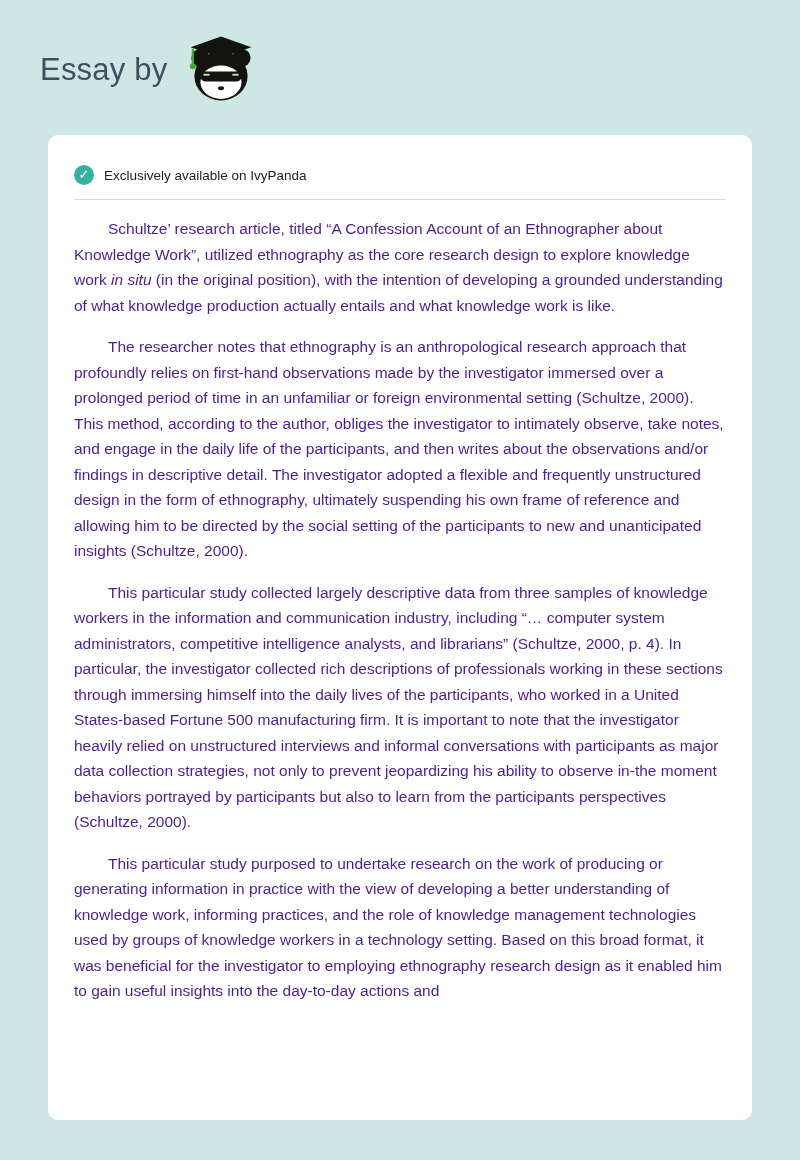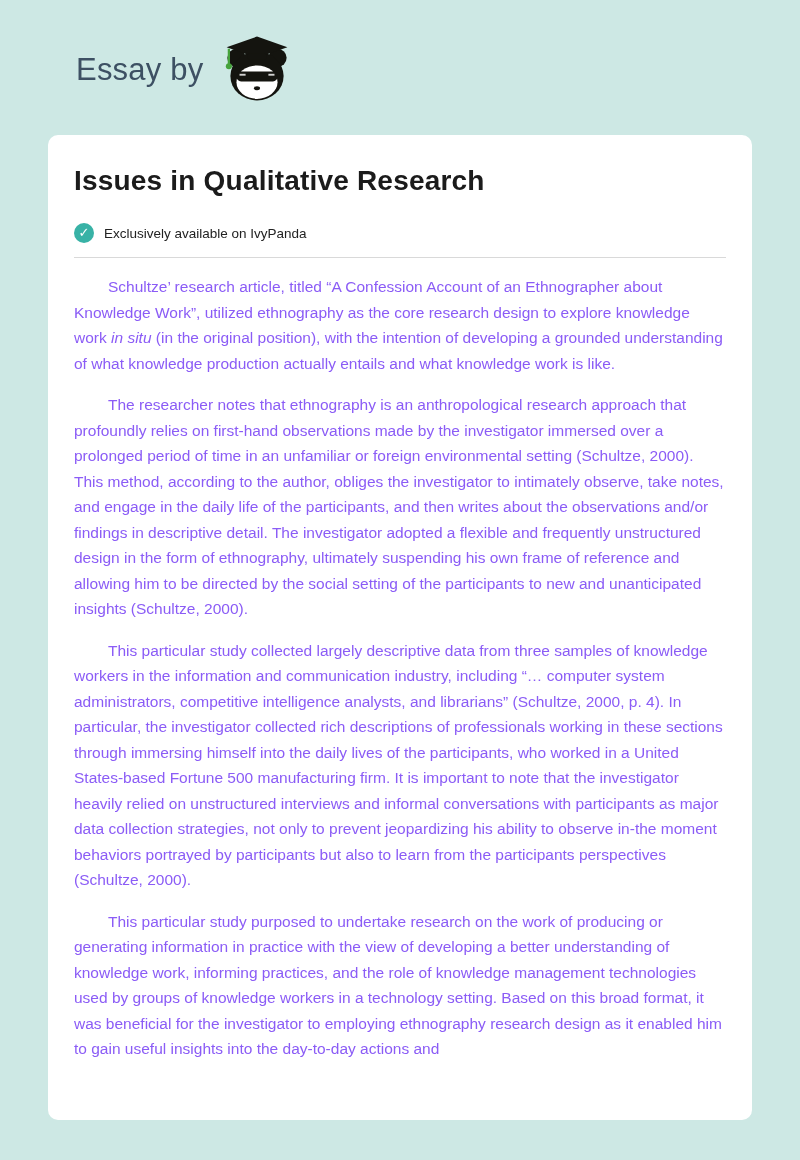--- a/index.html
+++ b/index.html
@@ -6,21 +6,21 @@
   html, body {
     width: 800px;
     height: 1160px;
     background: #cde8e4;
     font-family: "Liberation Sans", sans-serif;
     overflow: hidden;
   }
   .site-header {
     display: flex;
     align-items: center;
-    padding: 30px 48px 26px 76px;
+    padding: 30px 48px 26px 40px;
     gap: 16px;
     height: 135px;
   }
   .essay-by {
     font-size: 31px;
     color: #3d5063;
     letter-spacing: 0.2px;
   }
   .logo {
     width: 76px;
@@ -77,21 +77,21 @@
     color: #222222;
   }
   .divider {
     border: none;
     border-top: 1px solid #d9d9d9;
     margin: 0 0 4px 0;
   }
   .body-paragraph {
     font-size: 15.5px;
     line-height: 25.5px;
-    color: #8b5cf6;
+    color: #4c1d95;
     text-indent: 34px;
     margin-top: 16px;
   }
   .body-paragraph em { font-style: italic; }
 </style>
 </head>
 <body>
 
 <header class="site-header">
   <span class="essay-by">Essay by</span>
@@ -115,21 +115,20 @@
       <polygon points="50,6 90,20 50,34 10,20" fill="#14140f"></polygon>
       <rect x="38" y="28" width="24" height="8" rx="2" fill="#14140f"></rect>
 
       <line x1="13" y1="22" x2="13" y2="42" stroke="#46a33c" stroke-width="3"></line>
       <circle cx="13" cy="45" r="4" fill="#46a33c"></circle>
     </svg>
   </span>
 </header>
 
 <main class="card">
-  <h1 class="page-title">Issues in Qualitative Research</h1>
 
   <div class="availability-row">
     <span class="check-circle">✓</span>
     <span class="availability-label">Exclusively available on IvyPanda</span>
   </div>
 
   <hr class="divider">
 
   <p class="body-paragraph"><span>Schultze’ research article, titled “A Confession Account of an Ethnographer about Knowledge Work”, utilized ethnography as the core research design to explore knowledge work </span><em>in situ</em><span> (in the original position), with the intention of developing a grounded understanding of what knowledge production actually entails and what knowledge work is like.</span></p>
 

